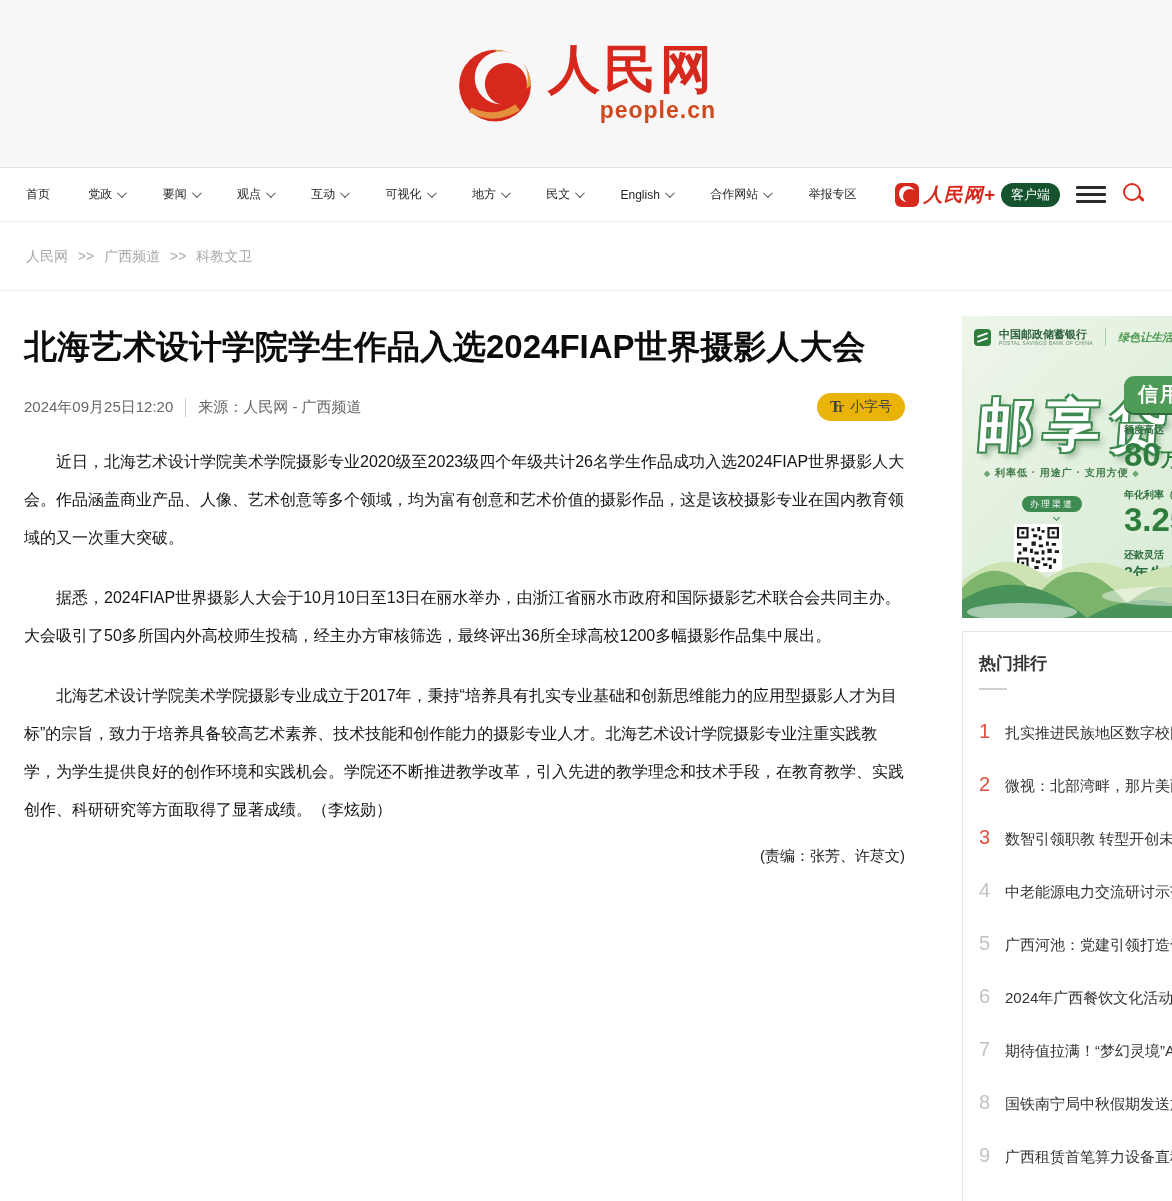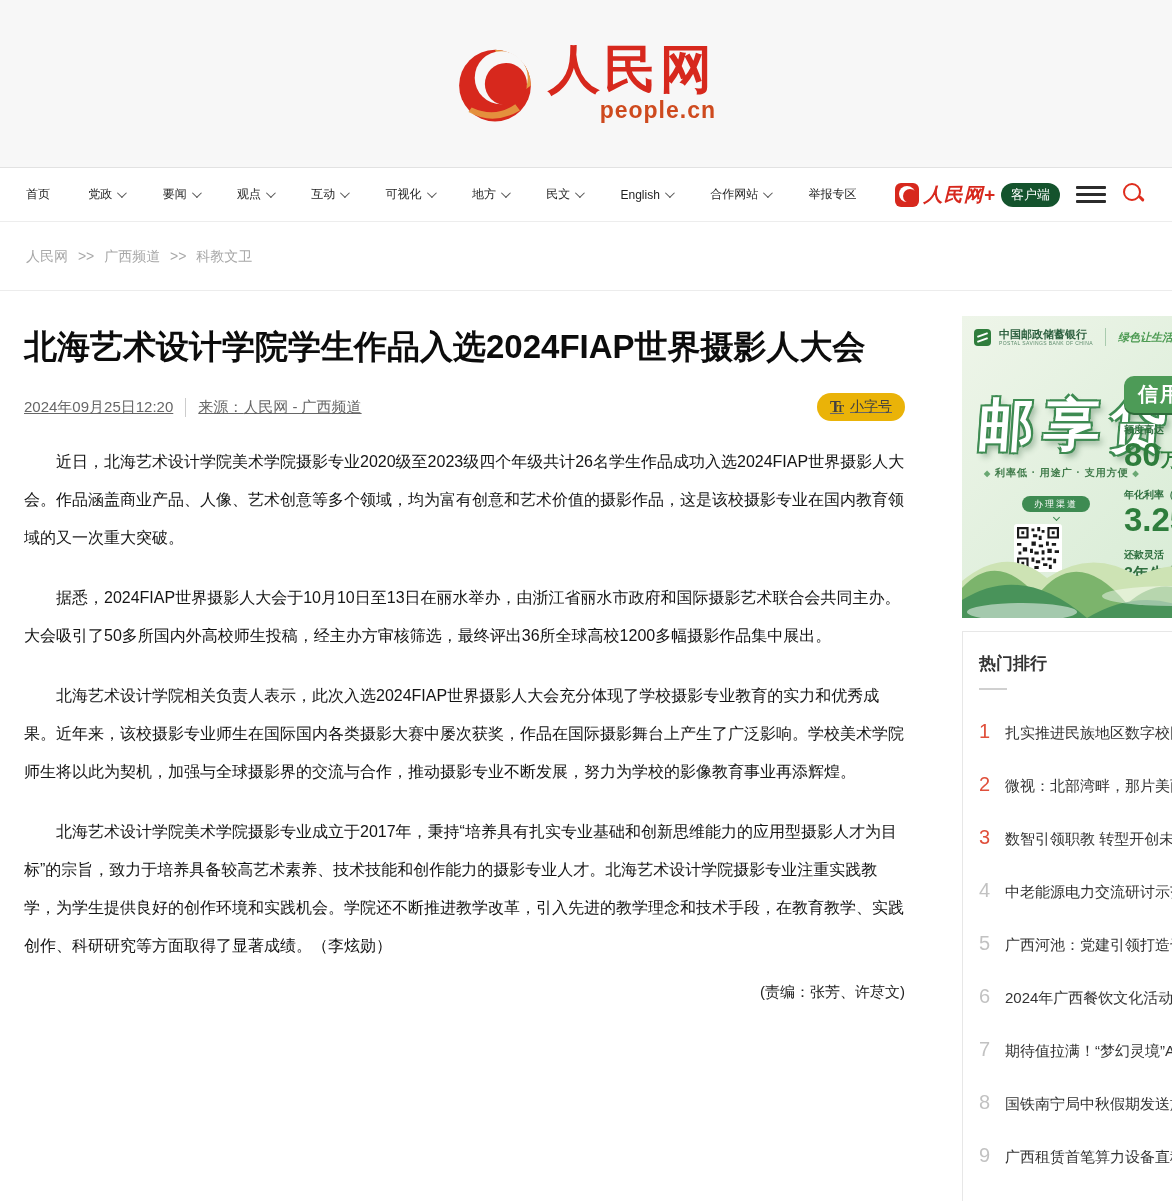--- a/index.html
+++ b/index.html
@@ -40,21 +40,21 @@
   .search-btn::before { content:""; position:absolute; left:1px; top:1px; width:14px; height:14px; border:2.5px solid #df2d1d; border-radius:50%; }
   .search-btn::after { content:""; position:absolute; left:16px; top:15px; width:7px; height:2.5px; background:#df2d1d; transform:rotate(45deg); border-radius:2px; }
   
   .breadcrumb { padding:26px 26px 24px; font-size:14px; color:#a8a8a8; border-bottom:1px solid #ececec; }
   .breadcrumb .bc-link { cursor:pointer; }
   .breadcrumb .bc-sep { margin:0 6px; }
   
   .content { display:flex; align-items:flex-start; padding-left:24px; }
   .main-col { width:881px; flex:none; }
   .article-title { margin-top:32px; font-size:33px; font-weight:700; line-height:48px; color:#0c0c0c; }
-  .meta-row { margin-top:22px; display:flex; align-items:center; font-size:15px; color:#666;text-decoration:underline; }
+  .meta-row { margin-top:22px; display:flex; align-items:center; font-size:15px; color:#666; }
   .meta-date { padding-right:12px; border-right:1px solid #ccc; }
   .meta-source { padding-left:12px; }
   .meta-source-link { color:#666; cursor:pointer; }
   .font-toggle {
     margin-left:auto; background:#eab308; border-radius:15px; padding:5px 13px;
     display:flex; align-items:center; gap:6px; cursor:pointer; color:#404040; font-size:14px;
   }
   .ft-big { font-size:16px; font-weight:700; font-family:"Liberation Serif", serif; }
   .ft-small { font-size:11px; font-weight:700; font-family:"Liberation Serif", serif; margin-left:-4px; }
   .article-body p {
@@ -76,21 +76,21 @@
   .ad-top-sep { width:1px; height:18px; background:#a9cbae; margin:0 4px; }
   .ad-slogan { font-size:11px; font-weight:700; color:#4c9a52; font-style:italic; }
   .ad-product {
     position:absolute; left:16px; top:72px; font-size:56px; font-weight:700; letter-spacing:10px;
     color:#fff; transform:skewX(-4deg);
     text-shadow:2px 2px 0 #3e8b52,-2px 2px 0 #3e8b52,2px -2px 0 #3e8b52,-2px -2px 0 #3e8b52,4px 5px 6px rgba(40,90,50,.45);
   }
   .ad-tagline { position:absolute; left:22px; top:150px; font-size:10px; color:#3f7a49; font-weight:700; letter-spacing:1px; }
   .ad-tagline .dia { color:#6aa873; font-size:8px; }
   .ad-btn {
-    position:absolute; left:60px; top:180px; width:68px; height:16px; background:#3e8b52;
+    position:absolute; left:60px; top:180px; width:60px; height:16px; background:#3e8b52;
     color:#fff; font-size:9px; display:flex; align-items:center; justify-content:center;
     border-radius:9px; letter-spacing:2px;
   }
   .ad-btn-caret { position:absolute; left:92px; top:199px; width:5px; height:5px; border-right:1.5px solid #3e8b52; border-bottom:1.5px solid #3e8b52; transform:rotate(45deg); }
   .ad-qr { position:absolute; left:52px; top:208px; width:48px; height:48px; background:#fff; padding:3px; border-radius:3px; }
   .ad-right { position:absolute; left:162px; top:60px; width:220px; }
   .ad-badge {
     display:inline-block; background:#4d9b57; color:#fff; font-size:20px; font-weight:700;
     padding:5px 14px; border-radius:10px; letter-spacing:2px; box-shadow:0 2px 0 #2e6b3a;
   }
@@ -209,21 +209,20 @@
         <span>
           <span class="ft-big">T</span><span class="ft-small">T</span>
         </span>
         <span>小字号</span>
       </span>
     </div>
 
     <div class="article-body">
       <p>近日，北海艺术设计学院美术学院摄影专业2020级至2023级四个年级共计26名学生作品成功入选2024FIAP世界摄影人大会。作品涵盖商业产品、人像、艺术创意等多个领域，均为富有创意和艺术价值的摄影作品，这是该校摄影专业在国内教育领域的又一次重大突破。</p>
       <p>据悉，2024FIAP世界摄影人大会于10月10日至13日在丽水举办，由浙江省丽水市政府和国际摄影艺术联合会共同主办。大会吸引了50多所国内外高校师生投稿，经主办方审核筛选，最终评出36所全球高校1200多幅摄影作品集中展出。</p>
-      <p>北海艺术设计学院相关负责人表示，此次入选2024FIAP世界摄影人大会充分体现了学校摄影专业教育的实力和优秀成果。近年来，该校摄影专业师生在国际国内各类摄影大赛中屡次获奖，作品在国际摄影舞台上产生了广泛影响。学校美术学院师生将以此为契机，加强与全球摄影界的交流与合作，推动摄影专业不断发展，努力为学校的影像教育事业再添辉煌。</p>
       <p>北海艺术设计学院美术学院摄影专业成立于2017年，秉持“培养具有扎实专业基础和创新思维能力的应用型摄影人才为目标”的宗旨，致力于培养具备较高艺术素养、技术技能和创作能力的摄影专业人才。北海艺术设计学院摄影专业注重实践教学，为学生提供良好的创作环境和实践机会。学院还不断推进教学改革，引入先进的教学理念和技术手段，在教育教学、实践创作、科研研究等方面取得了显著成绩。（李炫勋）</p>
     </div>
 
     <div class="editor-line">(责编：张芳、许荩文)</div>
   </div>
 
   <aside class="sidebar">
 
     <div class="ad-card">
       <div class="ad-top">

